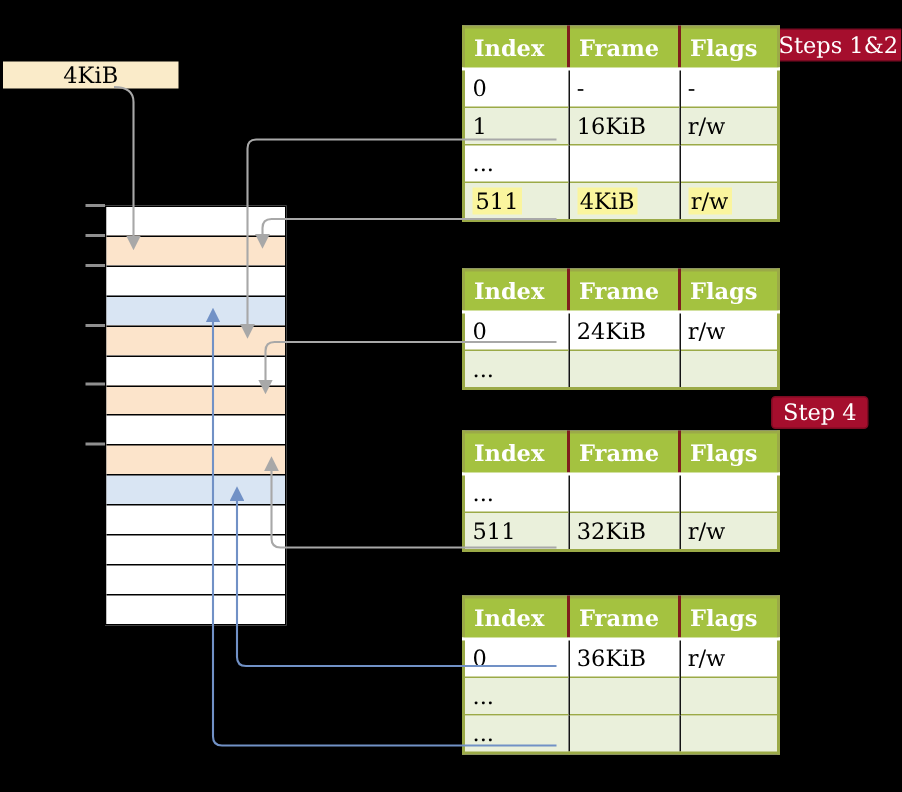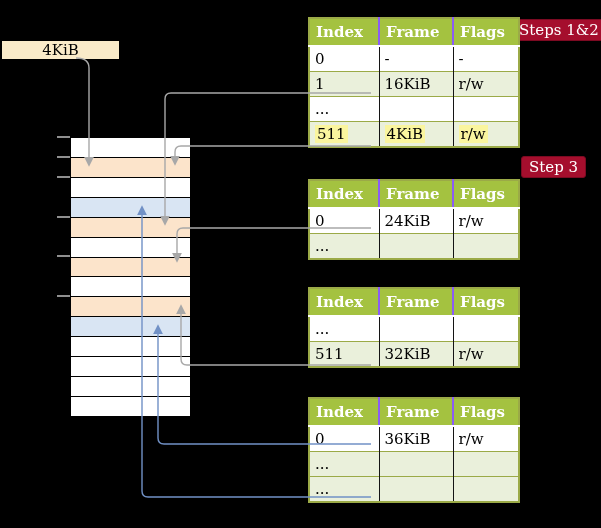--- a/index.html
+++ b/index.html
@@ -43,21 +43,21 @@
   
   .ptable {
     position:absolute; left:308px; width:176px; table-layout:fixed;
     border-collapse:collapse; background:#FFF; font-size:15px;
     border:2px solid #9BAA47;
   }
   .ptable th {
     background:#A4C240; color:#FFF; font-weight:bold; text-align:left;
     padding:2px 6px; height:22px; border-bottom:2px solid #FFF;
   }
-  .ptable th + th { border-left:2px solid #8b5cf6; }
+  .ptable th + th { border-left:2px solid #7f1d1d; }
   .ptable td {
     padding:1px 5px; height:22px; border-top:1.5px solid #9BAA47;
     border-left:1.5px solid #141414; overflow:hidden; white-space:nowrap;
   }
   .ptable td:first-child { border-left:none; }
   .ptable tr.shade td { background:#EAF0DB; }
   .ptable th:nth-child(1), .ptable td:nth-child(1) { width:56px; }
   .ptable th:nth-child(2), .ptable td:nth-child(2) { width:60px; }
   .ptable th:nth-child(3), .ptable td:nth-child(3) { width:52px; }
   #table-1 { top:17px; }
@@ -72,21 +72,21 @@
 </head>
 <body>
 
 <div id="canvas">
 
   <div class="frame-size-box">
     <span>4KiB</span>
   </div>
 
   <span class="badge" id="badge-steps12">Steps 1&amp;2</span>
-  <span class="badge" id="badge-step3">Step 3</span>
+  <span class="badge" id="badge-step4">Step 4</span>
 
   <div class="memory" id="memory">
       <div class="mrow white"></div>
       <div class="mrow orange"></div>
       <div class="mrow white"></div>
       <div class="mrow blue"></div>
       <div class="mrow orange"></div>
       <div class="mrow white"></div>
       <div class="mrow orange"></div>
       <div class="mrow white"></div>

